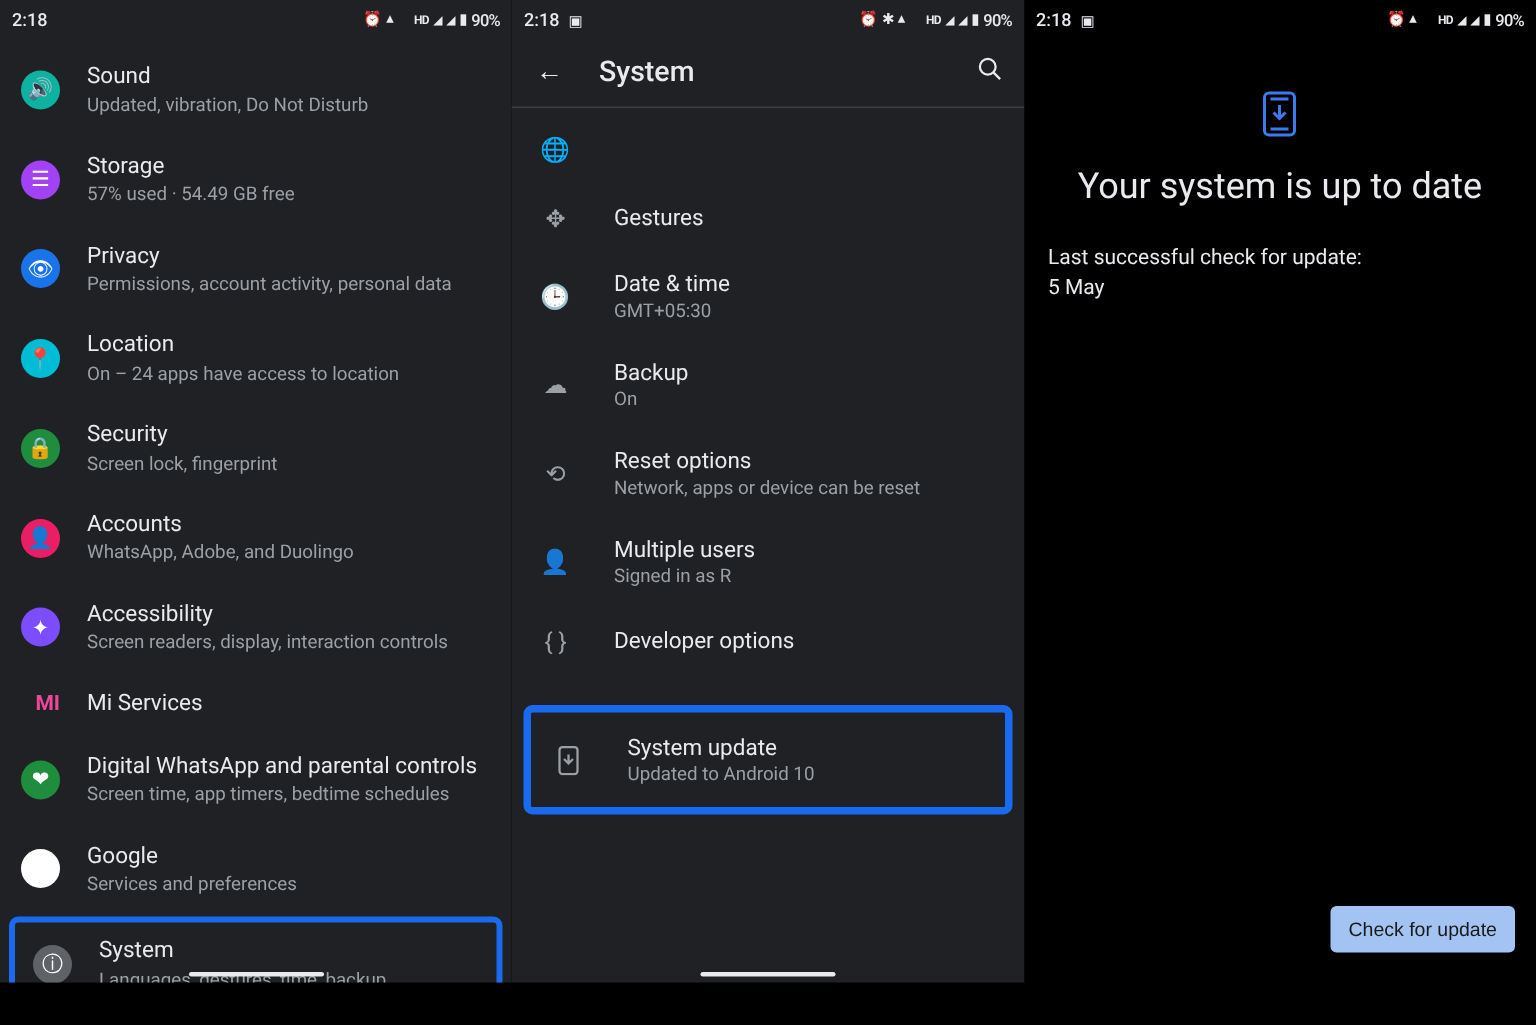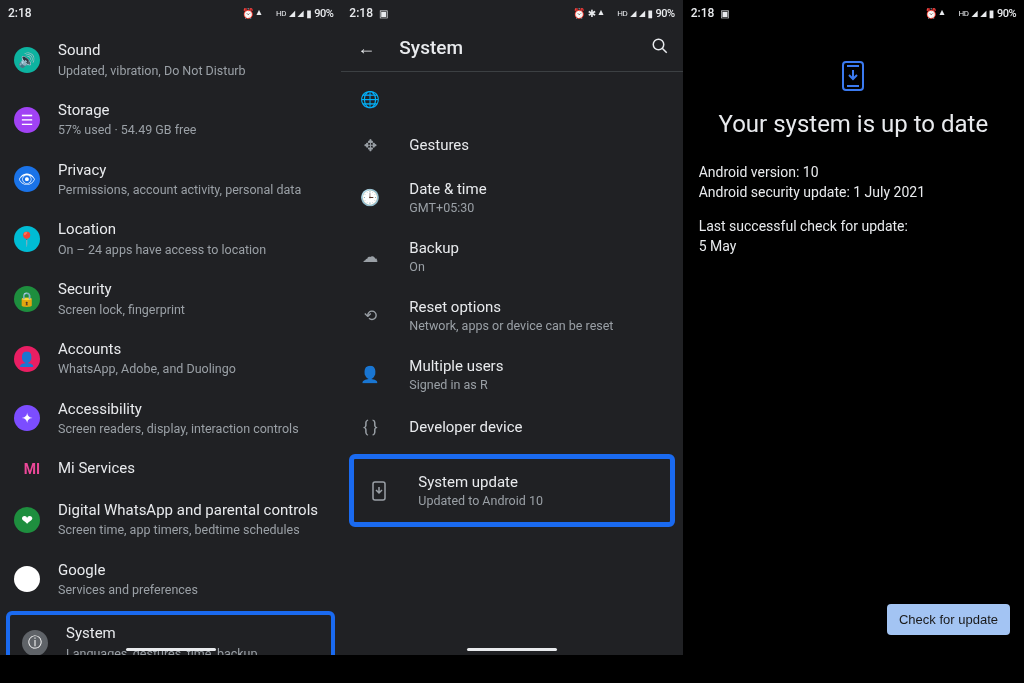--- a/index.html
+++ b/index.html
@@ -40,21 +40,21 @@
     letter-spacing: -0.5px;
   }
   .panel-3 .status-bar { background: #000; }
   
   .ic { display: inline-flex; align-items: center; justify-content: center; }
   .ic-alarm::before { content: "⏰"; font-size: 10px; }
   .ic-wifi::before  { content: "▾"; font-size: 10px; transform: rotate(180deg); display:inline-block;}
   .ic-sig::before   { content: "◢"; font-size: 8px; }
   .ic-bat::before   { content: "▮"; font-size: 10px; }
   .battery-pct { font-size: 11px; }
-  .hd { font-size: 8px; font-weight: 400; padding-left: 11px; }
+  .hd { font-size: 8px; font-weight: 700; padding-left: 11px; }
   
   .list { padding: 4px 0; }
   .item {
     display: flex;
     align-items: center;
     padding: 11px 16px 11px 14px;
     gap: 18px;
     cursor: pointer;
   }
   .item .icon-wrap {
@@ -112,21 +112,21 @@
     width: 22px; height: 22px;
     display:flex; align-items:center; justify-content:center;
     color:#9aa0a6;
     flex-shrink:0;
   }
   .item2 .title { font-size:15px; color:#e8eaed; }
   .item2 .sub   { font-size:12.5px; color:#9aa0a6; margin-top:2px; }
   .highlight-box2 {
     border: 5px solid #1a6af0;
     border-radius: 6px;
-    margin: 4px 8px 4px 8px;
+    margin: 20px 8px 4px 8px;
   }
   .highlight-box2 .item2 { padding: 14px 14px; }
   
   .update-wrap { padding: 34px 16px 0; }
   .update-icon {
     display:flex; justify-content:center;
     margin-bottom: 18px;
   }
   .update-icon svg { stroke:#3b7af0; }
   .update-title {
@@ -327,21 +327,21 @@
     <div class="item2">
       <div class="icon-wrap2">👤</div>
       <div class="txt">
         <div class="title">Multiple users</div>
         <div class="sub">Signed in as R</div>
       </div>
     </div>
     <div class="item2">
       <div class="icon-wrap2">{&nbsp;}</div>
       <div class="txt">
-        <div class="title">Developer device</div>
+        <div class="title">Developer options</div>
       </div>
     </div>
     <div class="highlight-box2">
       <div class="item2">
         <div class="icon-wrap2">
           <svg width="16" height="20" viewBox="0 0 16 20" fill="none" stroke="#9aa0a6" stroke-width="1.5">
               <rect x="2" y="1" width="12" height="18" rx="2"></rect>
               <path d="M8 6v6M5 9l3 3 3-3"></path>
             </svg>
         </div>
@@ -376,22 +376,18 @@
     <div class="update-icon">
       <svg width="26" height="32" viewBox="0 0 26 32" fill="none" stroke="#3b7af0" stroke-width="2">
         <rect x="3" y="2" width="20" height="28" rx="3"></rect>
         <line x1="7" y1="6" x2="19" y2="6"></line>
         <line x1="7" y1="26" x2="19" y2="26"></line>
         <path d="M13 10v9M9 15l4 4 4-4"></path>
       </svg>
     </div>
     <div class="update-title">Your system is up to date</div>
     <div class="update-block">
-      <div class="update-line">Android version: 10</div>
-      <div class="update-line">Android security update: 1 July 2021</div>
-    </div>
-    <div class="update-block">
       <div class="update-line">Last successful check for update:</div>
       <div class="update-line">5 May</div>
     </div>
   </div>
   <button class="check-btn">Check for update</button>
 </div>
 
 </body></html>

